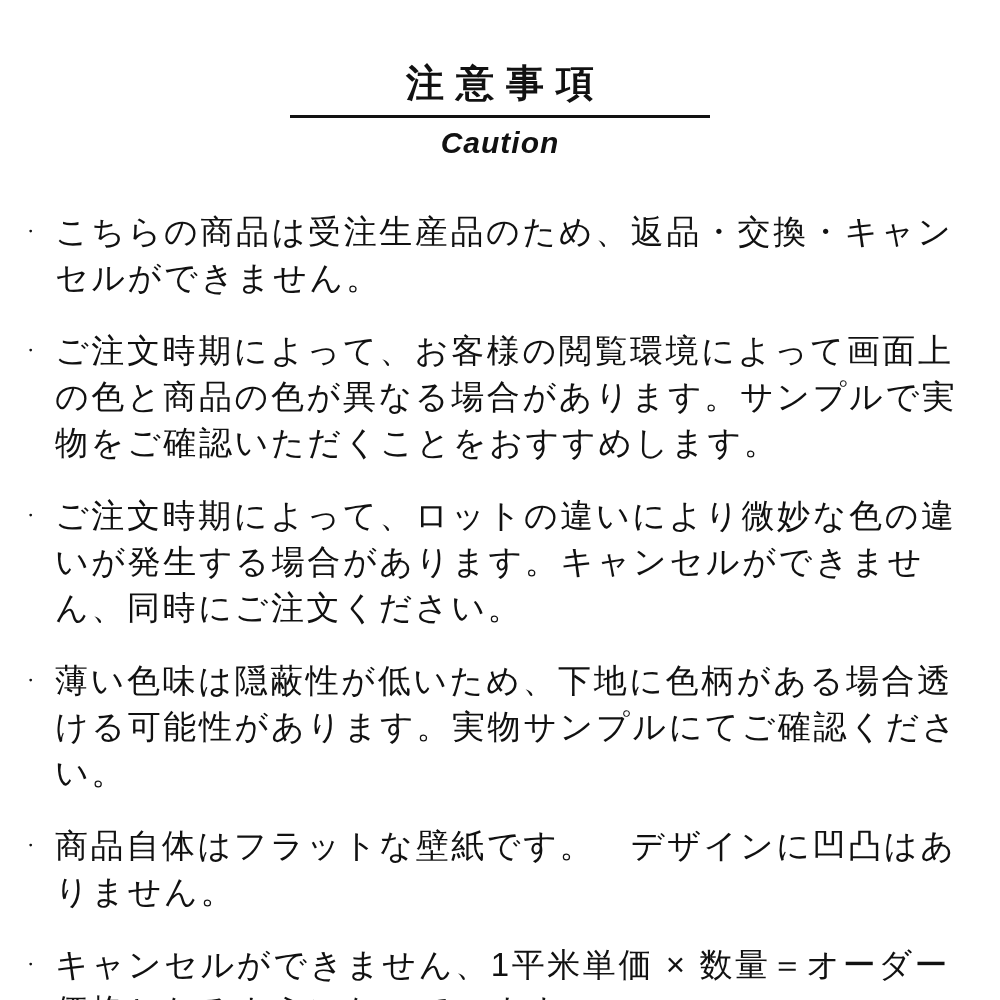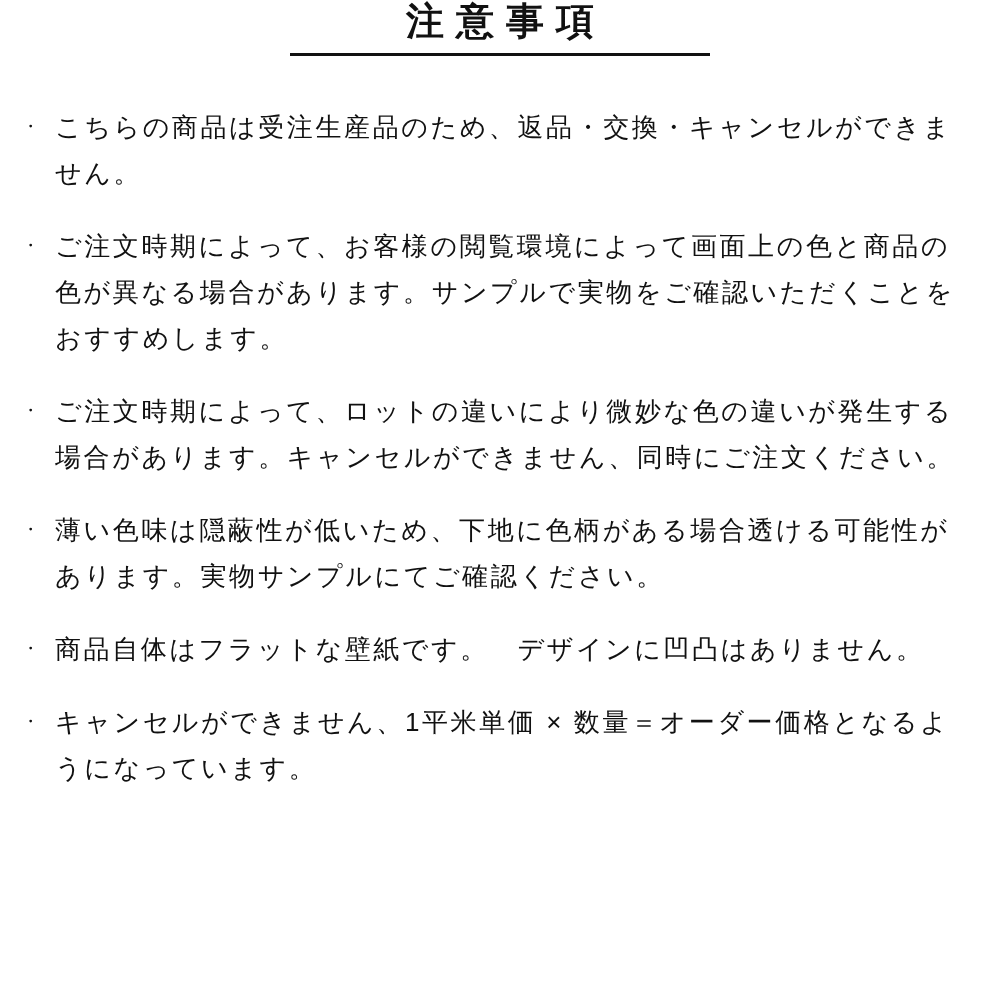--- a/index.html
+++ b/index.html
@@ -11,20 +11,21 @@
   }
   .page {
     position: relative;
     width: 1000px;
     height: 1000px;
     background: #ffffff;
     box-sizing: border-box;
     overflow: hidden;
   }
   header.caution-header {
+    padding-top: 62px;
     text-align: center;
   }
   .page-title {
     margin: 0;
     font-size: 38px;
     font-weight: 700;
     letter-spacing: 12px;
     text-indent: 12px; 
     color: #111111;
     line-height: 1.15;
@@ -56,36 +57,37 @@
   .bullet {
     flex: 0 0 33px;
     width: 33px;
     font-size: 17px;
     line-height: 46px;
     color: #111111;
     text-align: left;
   }
   .item-text {
     flex: 1 1 auto;
-    font-size: 26px;
+    font-size: 33px;
     letter-spacing: 2.6px;
     line-height: 46px;
     color: #111111;
     word-break: break-all;
     overflow-wrap: anywhere;
   }
 </style>
 </head>
 <body>
 
 <div class="page">
 
   <header class="caution-header">
     <h1 class="page-title">注意事項</h1>
     <div class="title-divider"></div>
+    <div class="page-subtitle">Caution</div>
   </header>
 
   <ul class="caution-list">
     <li>
       <span class="bullet">・</span>
       <span class="item-text">こちらの商品は受注生産品のため、返品・交換・キャンセルができません。</span>
     </li>
     <li>
       <span class="bullet">・</span>
       <span class="item-text">ご注文時期によって、お客様の閲覧環境によって画面上の色と商品の色が異なる場合があります。サンプルで実物をご確認いただくことをおすすめします。</span>

